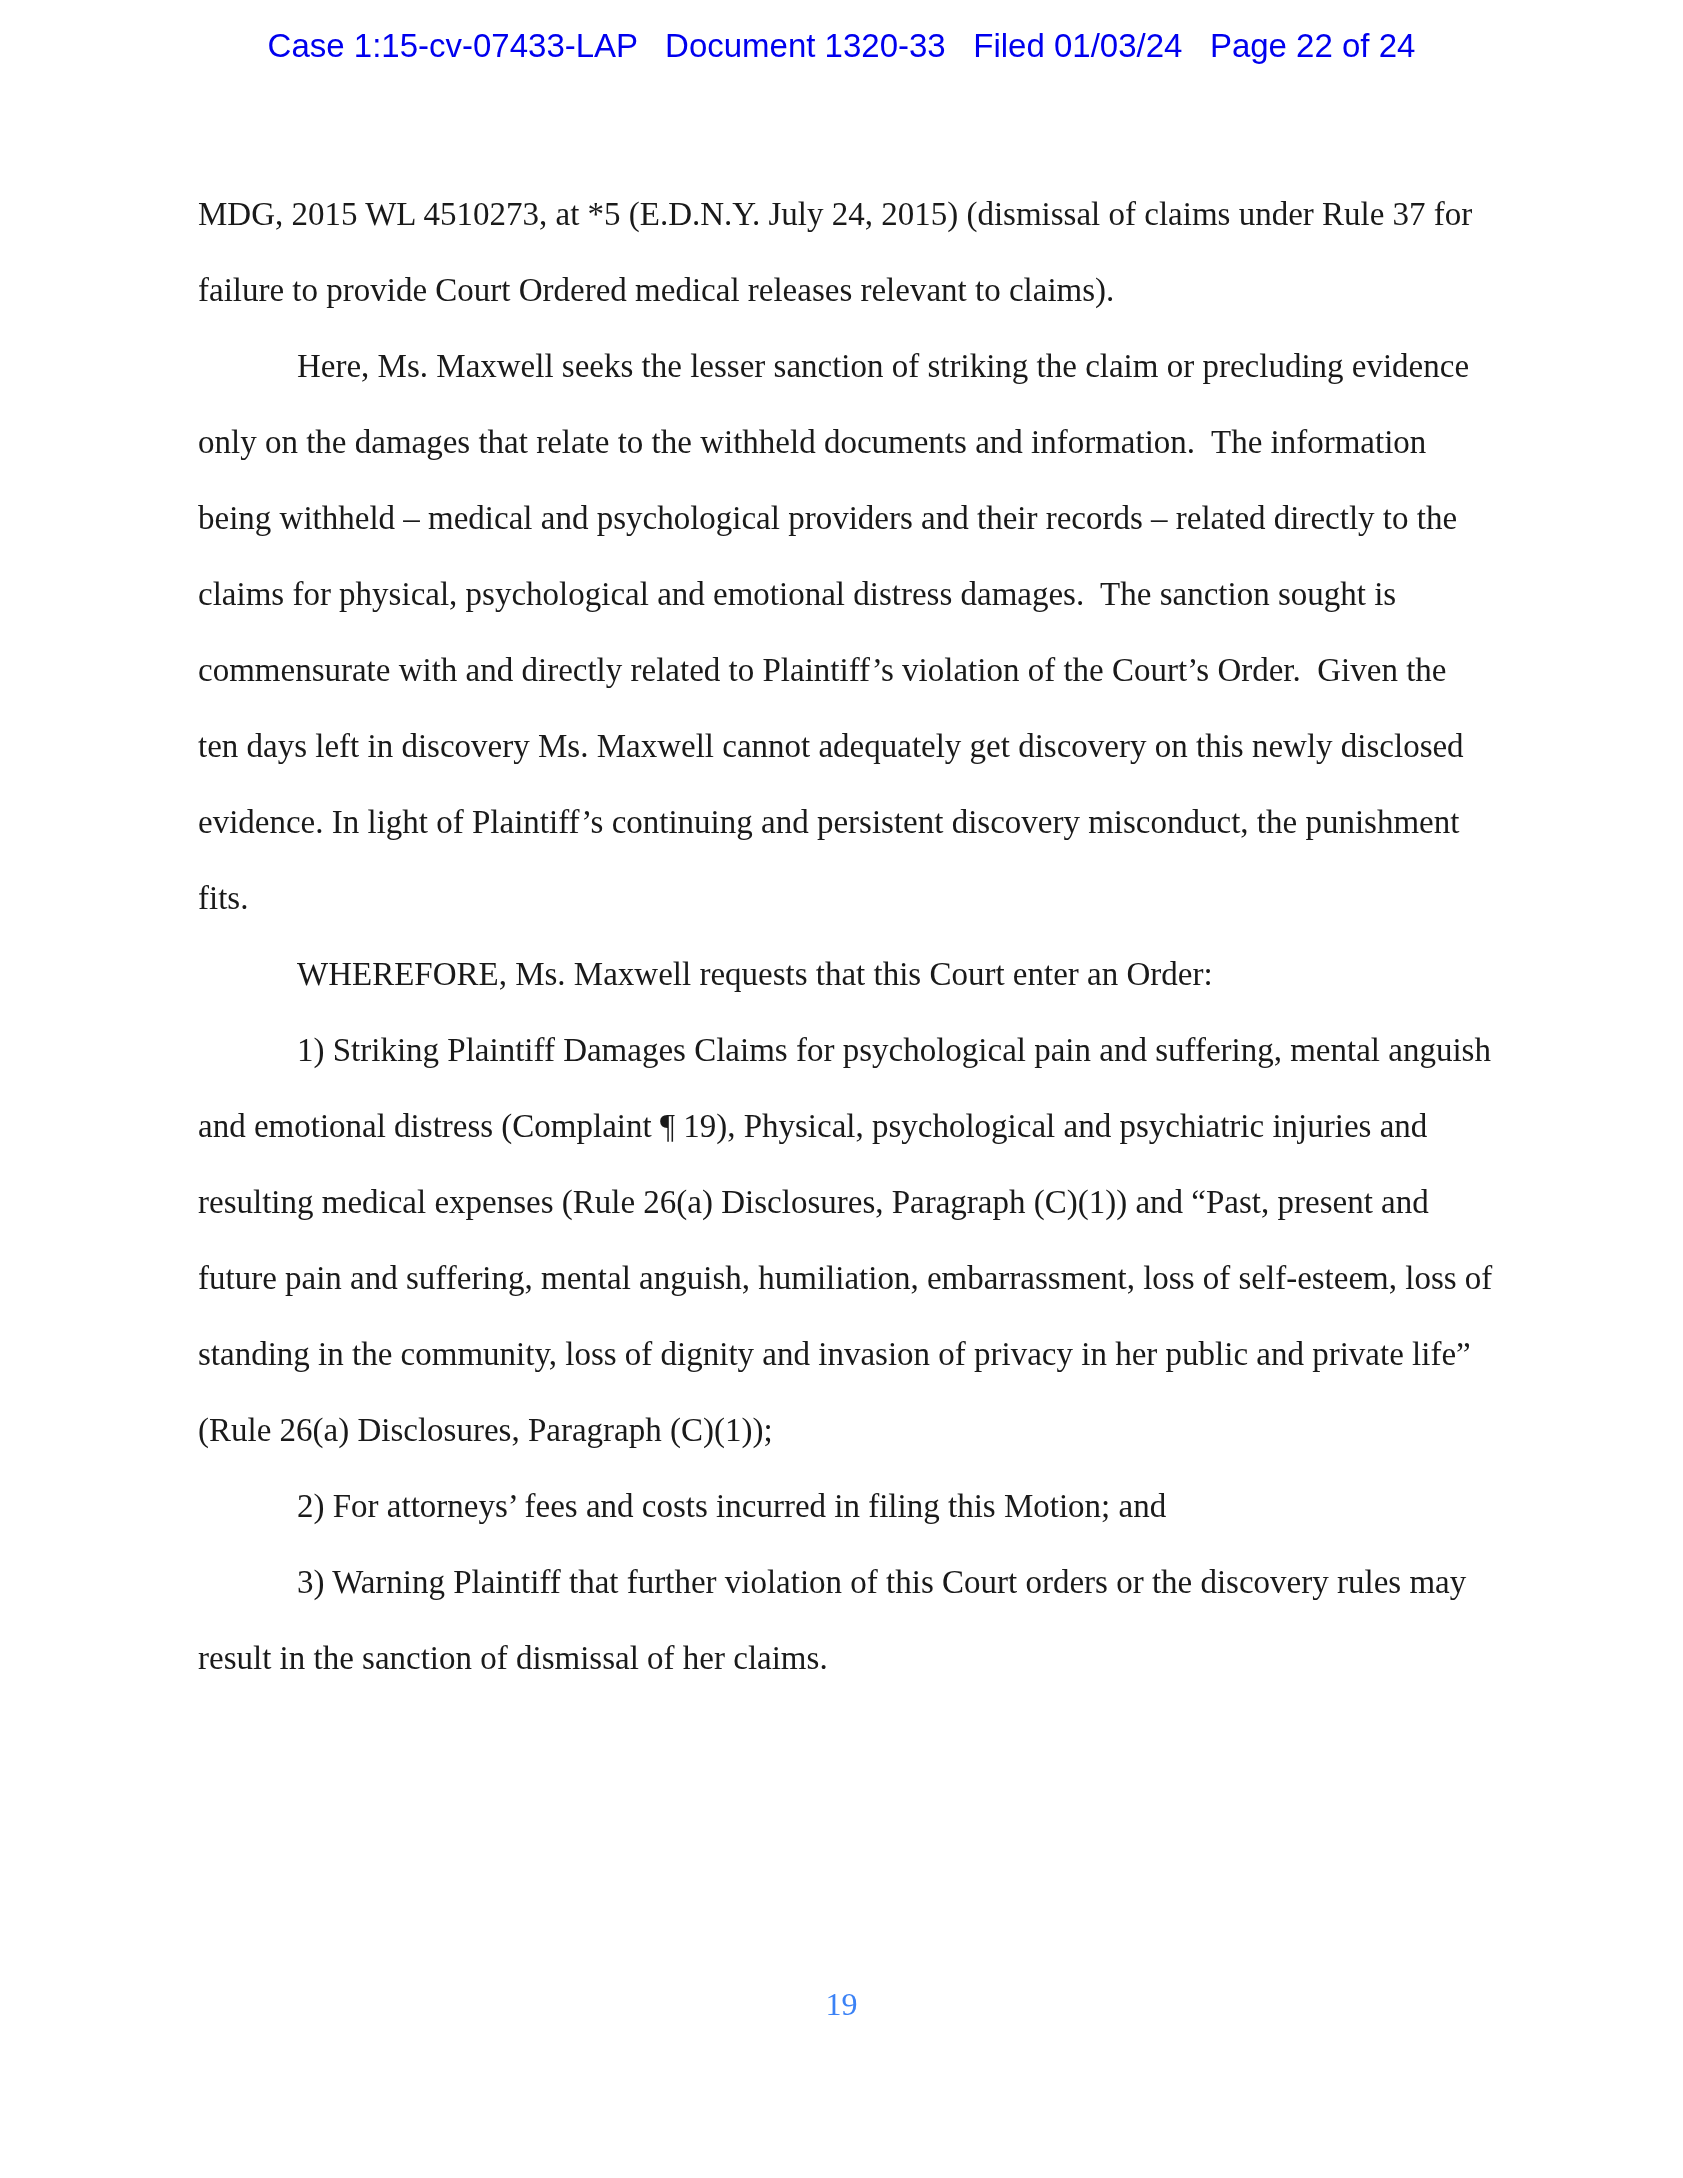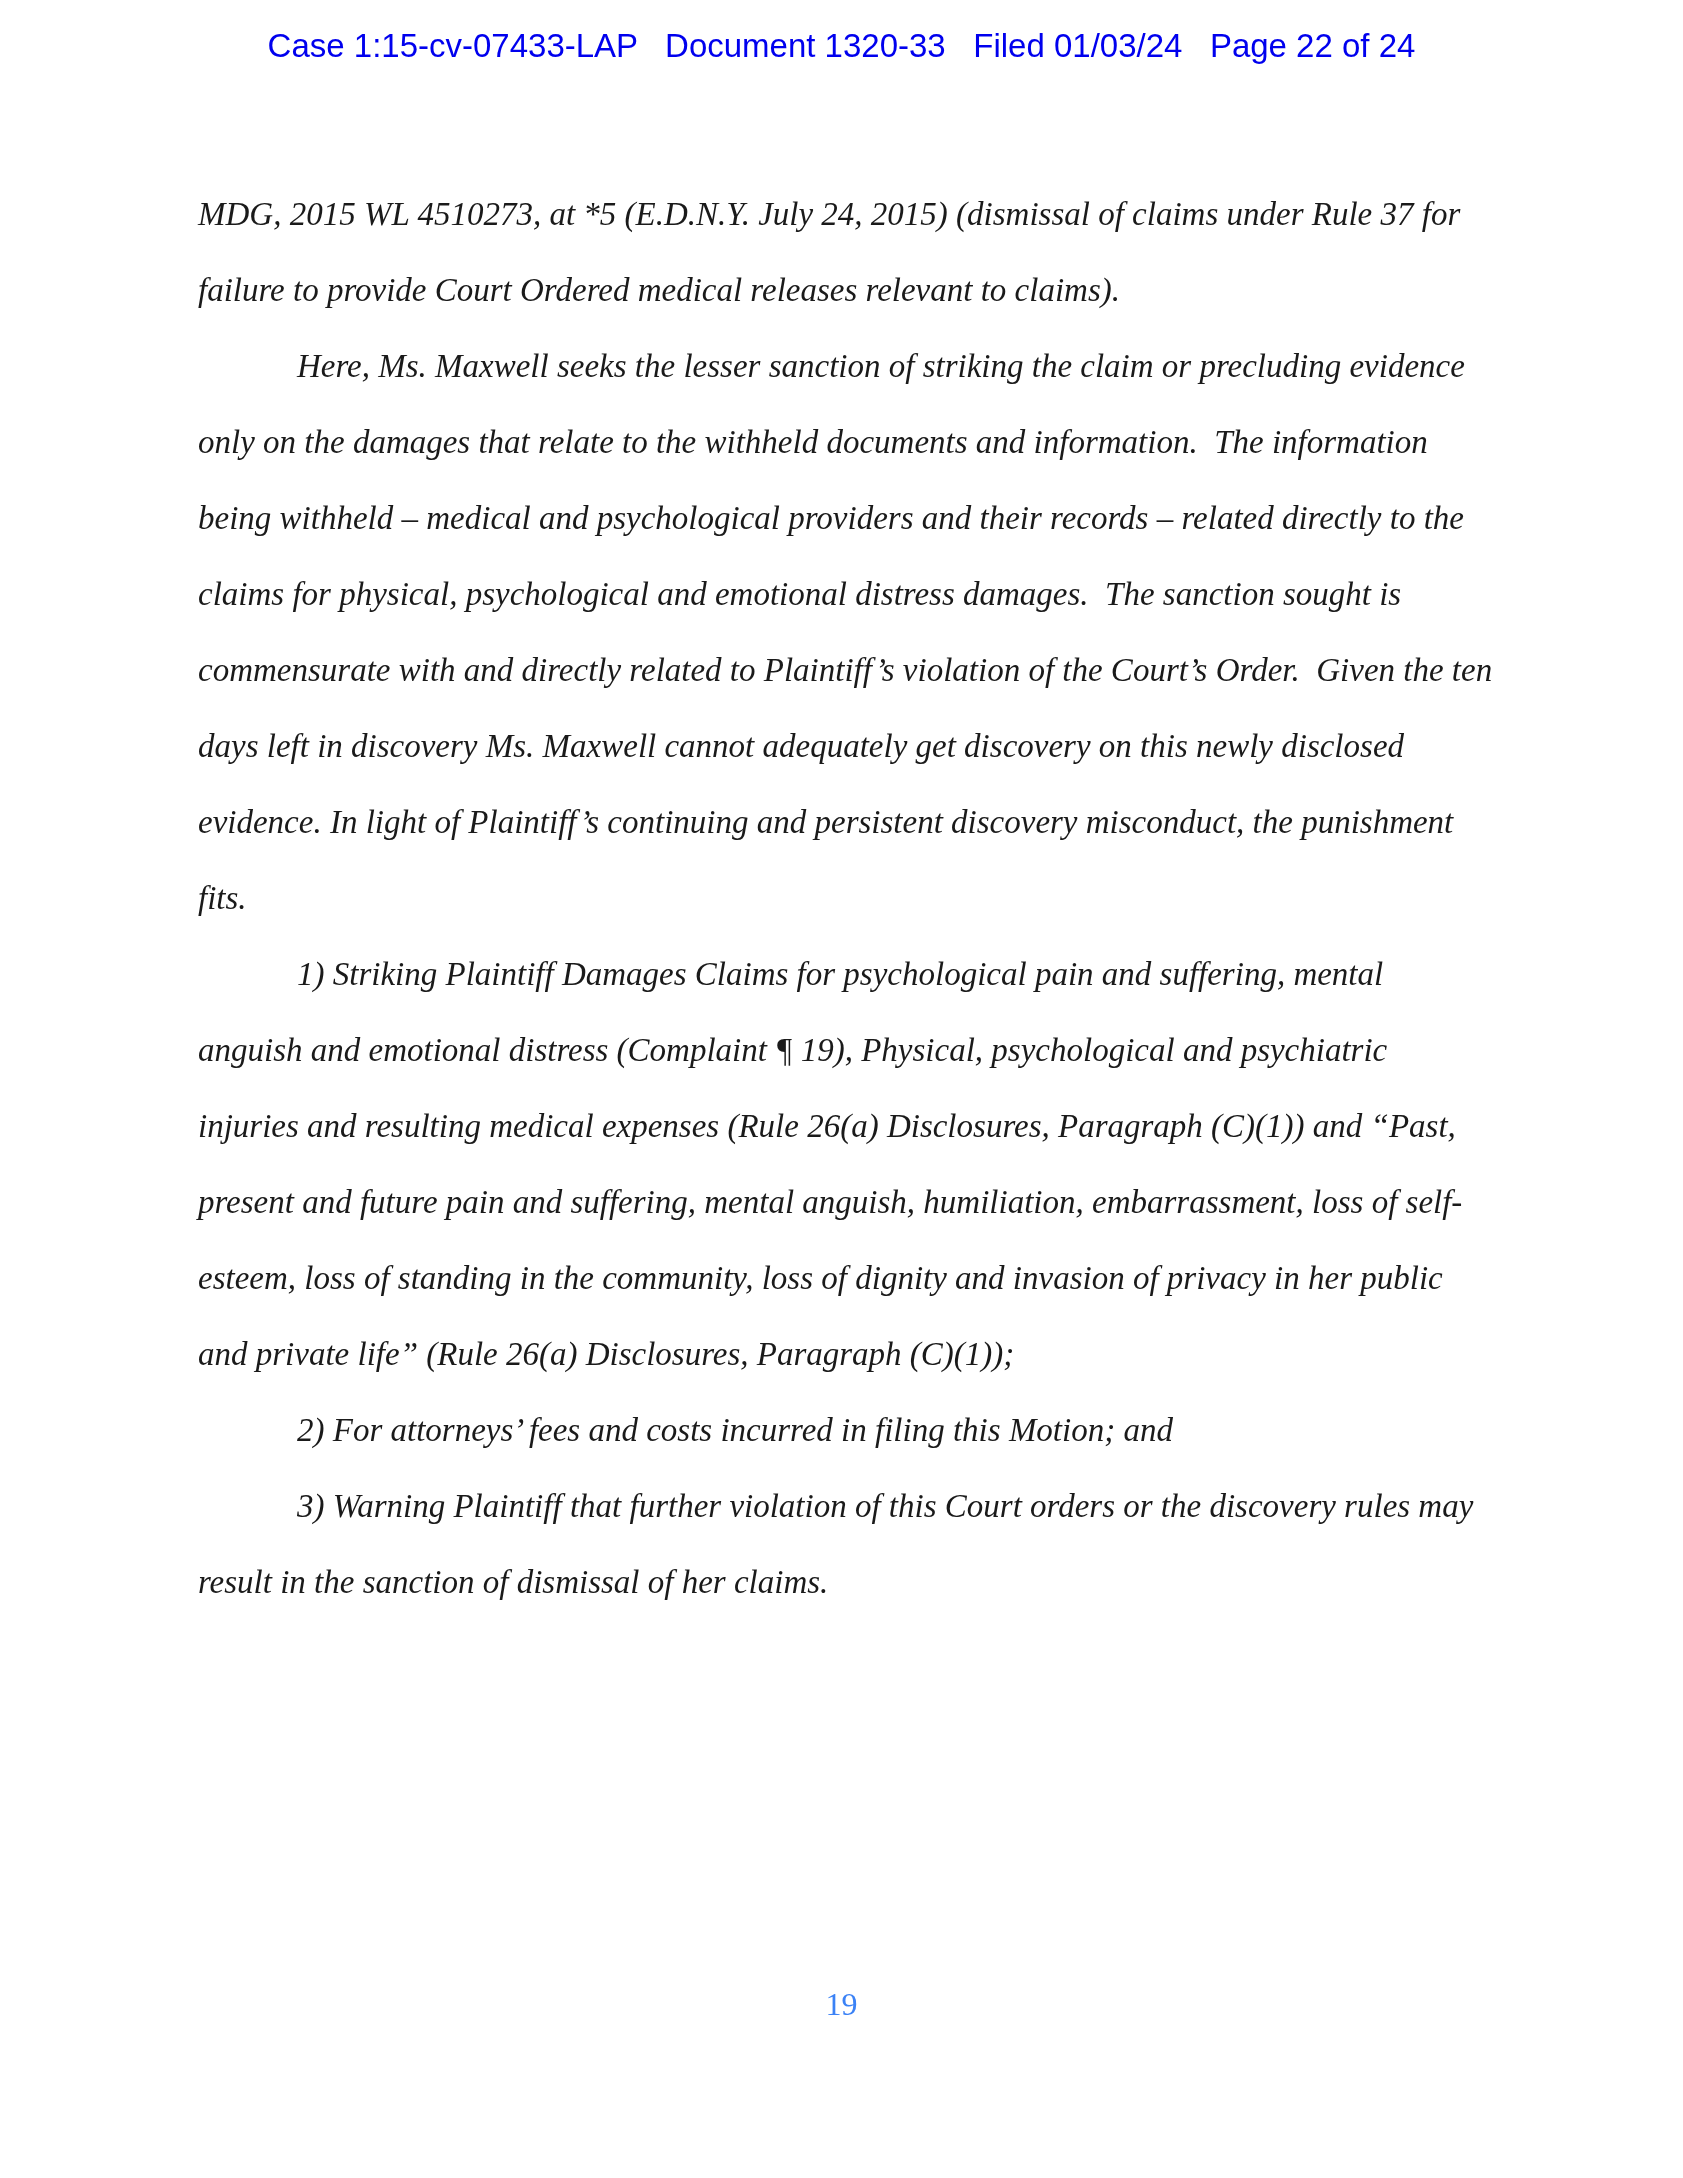--- a/index.html
+++ b/index.html
@@ -32,21 +32,20 @@
   }
 
   .content {
     position: absolute;
     left: 198px;
     top: 176px;
     width: 1297px;
     font-size: 33px;
     line-height: 76px;
     text-align: left;
-    font-style: italic;
   }
 
   .para {
     margin: 0;
     padding: 0;
     text-indent: 99px;
     white-space: pre-wrap;
   }
 
   .para.flush {
@@ -80,20 +79,21 @@
 
   <div class="doc-header">Case 1:15-cv-07433-LAP   Document 1320-33   Filed 01/03/24   Page 22 of 24</div>
 
   <div class="content">
 
     <p class="para flush">MDG, 2015 WL 4510273, at *5 (E.D.N.Y. July 24, 2015) (dismissal of claims under Rule 37 for failure to provide Court Ordered medical releases relevant to claims).</p>
 
     <p class="para">Here, Ms. Maxwell seeks the lesser sanction of striking the claim or precluding evidence only on the damages that relate to the withheld documents and information.  The information being withheld – medical and psychological providers and their records – related directly to the claims for physical, psychological and emotional distress damages.  The sanction sought is commensurate with and directly related to Plaintiff’s violation of the Court’s Order.  Given the ten days left in discovery Ms. Maxwell cannot adequately get discovery on this newly disclosed evidence. In light of Plaintiff’s continuing and persistent discovery misconduct, the punishment fits.</p>
 
 
+    <p class="para">WHEREFORE, Ms. Maxwell requests that this Court enter an Order:</p>
 
     <p class="para">1) Striking Plaintiff Damages Claims for psychological pain and suffering, mental anguish and emotional distress (Complaint ¶ 19), Physical, psychological and psychiatric injuries and resulting medical expenses (Rule 26(a) Disclosures, Paragraph (C)(1)) and “Past, present and future pain and suffering, mental anguish, humiliation, embarrassment, loss of self-esteem, loss of standing in the community, loss of dignity and invasion of privacy in her public and private life” (Rule 26(a) Disclosures, Paragraph (C)(1));</p>
 
     <p class="para">2) For attorneys’ fees and costs incurred in filing this Motion; and</p>
 
     <p class="para">3) Warning Plaintiff that further violation of this Court orders or the discovery rules may result in the sanction of dismissal of her claims.</p>
 
   </div>
 
   <div class="page-number">19</div>

